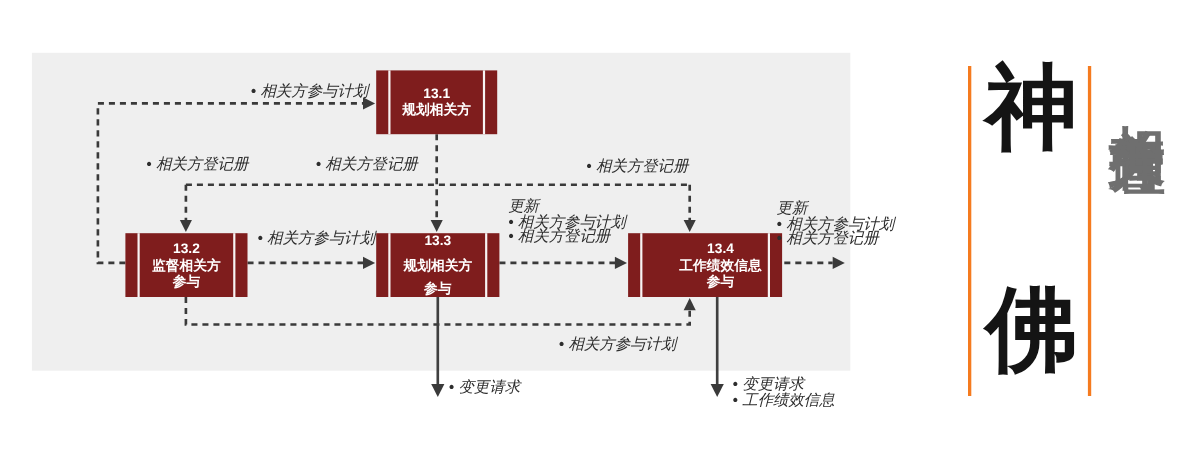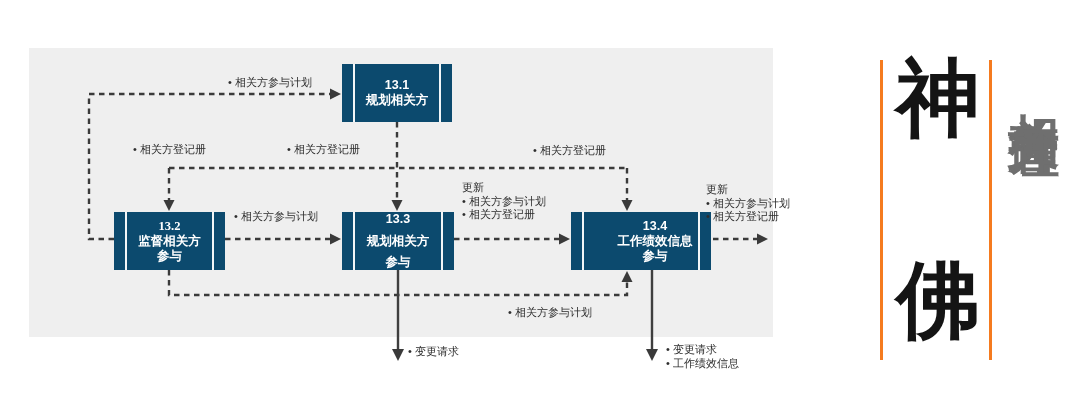--- a/index.html
+++ b/index.html
@@ -8,36 +8,36 @@
     font-family:"Liberation Sans","DejaVu Sans",sans-serif;
   }
   #panel{
     position:absolute;left:29px;top:48px;width:744px;height:289px;background:#efefef;
   }
   #flow-svg{position:absolute;left:0;top:0;width:1080px;height:413px;}
   .dash{fill:none;stroke:#3a3a3a;stroke-width:2.4;stroke-dasharray:5.5 4.5;}
   .solid{fill:none;stroke:#3f3f3f;stroke-width:2.4;}
   .head{fill:#3a3a3a;stroke:none;}
   .box{
-    position:absolute;background:#0c4a6e;color:#ffffff;
+    position:absolute;background:#7f1d1d;color:#ffffff;
     display:flex;flex-direction:column;align-items:center;justify-content:center;
     text-align:center;font-size:12.5px;font-weight:700;line-height:15px;
   }
   .box::before,.box::after{
     content:"";position:absolute;top:0;bottom:0;width:2px;background:rgba(255,255,255,.95);
   }
   .box::before{left:11px;}
   .box::after{right:11px;}
   .box .bline{display:block;}
   #box-1{left:342px;top:64px;width:110px;height:58px;}
-  #box-2{left:114px;top:212px;width:111px;height:58px;font-family:Liberation Serif, serif;}
+  #box-2{left:114px;top:212px;width:111px;height:58px;}
   #box-3{left:342px;top:212px;width:112px;height:58px;justify-content:space-between;}
   #box-4{left:571px;top:212px;width:112px;height:58px;padding-left:28px;}
   .lbl{
-    position:absolute;font-size:11px;line-height:13.5px;color:#2d2d2d;white-space:nowrap;
+    position:absolute;font-size:14px;line-height:13.5px;color:#2d2d2d;white-space:nowrap;font-style:italic;
   }
   #lbl-plan-top{left:228px;top:76px;}
   #lbl-reg-left{left:133px;top:143px;}
   #lbl-reg-mid{left:287px;top:143px;}
   #lbl-reg-right{left:533px;top:144px;}
   #lbl-plan-mid{left:234px;top:210px;}
   #upd-left{left:462px;top:181px;}
   #upd-right{left:706px;top:183px;}
   #lbl-plan-bottom{left:508px;top:306px;}
   #lbl-change-1{left:408px;top:345px;}

